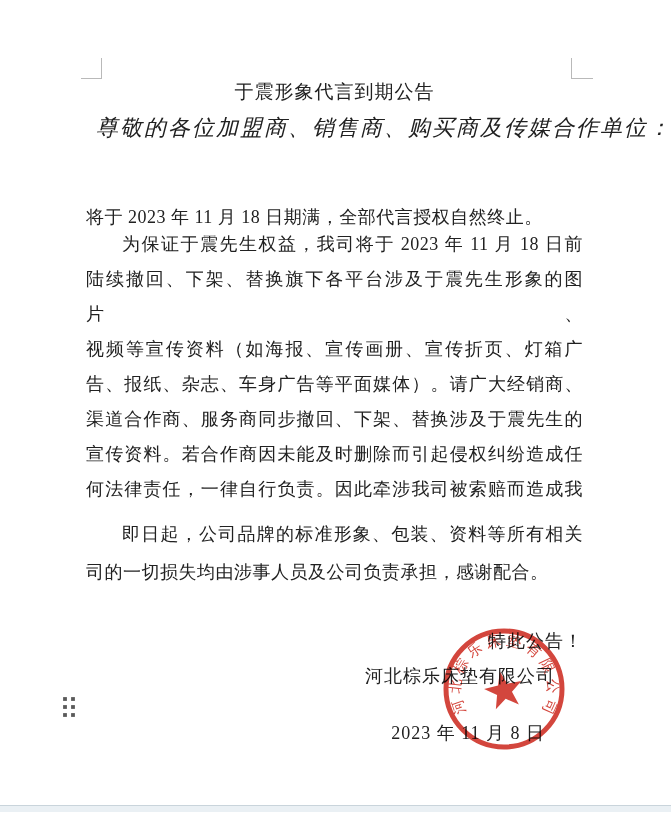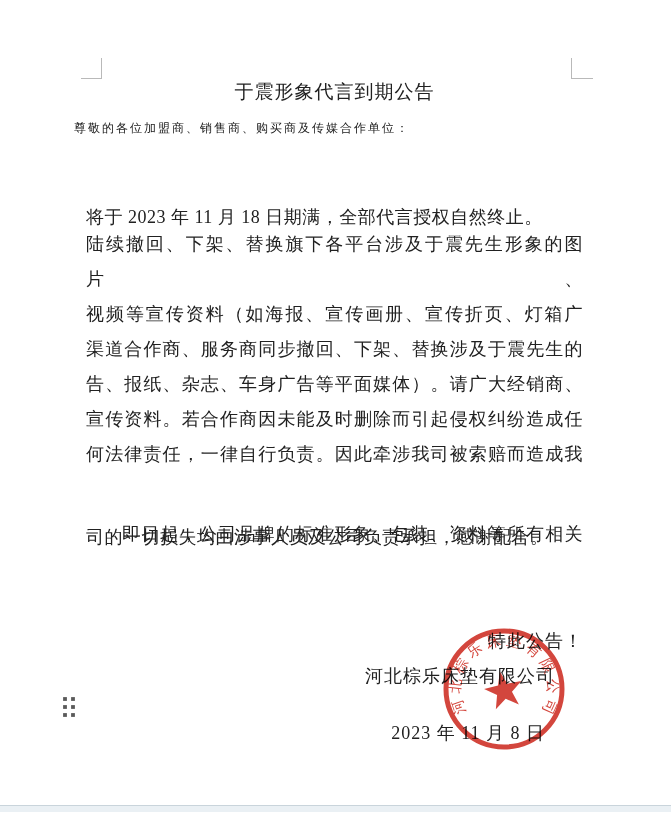--- a/index.html
+++ b/index.html
@@ -19,23 +19,24 @@
   .crop { position: absolute; width: 20px; height: 20px; }
   .crop.tl { left: 81px; top: 58px; border-right: 1px solid #b9b9b9; border-bottom: 1px solid #b9b9b9; }
   .crop.tr { left: 571px; top: 58px; width: 21px; border-left: 1px solid #b9b9b9; border-bottom: 1px solid #b9b9b9; }
 
   .doc-title {
     position: absolute; left: 86px; top: 80px; width: 497px;
     font-size: 19px; line-height: 24px; letter-spacing: 1px;
     text-align: center; white-space: nowrap;
   }
   .salutation {
-    position: absolute; left: 74px; top: 113px; width: 497px;
-    font-size: 12px; line-height: 30px; letter-spacing: 2px;
+    position: absolute; left: 96px; top: 113px; width: 497px;
+    font-size: 22px; line-height: 30px; letter-spacing: 2px;
     white-space: nowrap;
+    font-style: italic;
   }
   .para { position: absolute; left: 86px; width: 497px; font-size: 18px; }
   .para.p0 { top: 152px; }
   .para.p1 { top: 227px; }
   .para.p2 { top: 517px; }
   .line {
     line-height: 35px;
     text-align: justify;
     text-align-last: justify;
     letter-spacing: 0.5px;
@@ -92,24 +93,25 @@
   <div class="crop tr"></div>
 
   <div class="doc-title">于震形象代言到期公告</div>
 
   <div class="salutation">尊敬的各位加盟商、销售商、购买商及传媒合作单位：</div>
 
   <div class="para p0">
       <div class="line last">将于 2023 年 11 月 18 日期满，全部代言授权自然终止。</div>
     </div>
   <div class="para p1">
+      <div class="line first">为保证于震先生权益，我司将于 2023 年 11 月 18 日前</div>
       <div class="line">陆续撤回、下架、替换旗下各平台涉及于震先生形象的图片、</div>
       <div class="line">视频等宣传资料（如海报、宣传画册、宣传折页、灯箱广</div>
+      <div class="line">告、报纸、杂志、车身广告等平面媒体）。请广大经销商、</div>
       <div class="line">渠道合作商、服务商同步撤回、下架、替换涉及于震先生的</div>
-      <div class="line">告、报纸、杂志、车身广告等平面媒体）。请广大经销商、</div>
       <div class="line">宣传资料。若合作商因未能及时删除而引起侵权纠纷造成任</div>
       <div class="line">何法律责任，一律自行负责。因此牵涉我司被索赔而造成我</div>
       <div class="line last">司的一切损失均由涉事人员及公司负责承担，感谢配合。</div>
     </div>
   <div class="para p2">
       <div class="line first">即日起，公司品牌的标准形象、包装、资料等所有相关</div>
     </div>
 
   <div class="closing">特此公告！</div>
 

